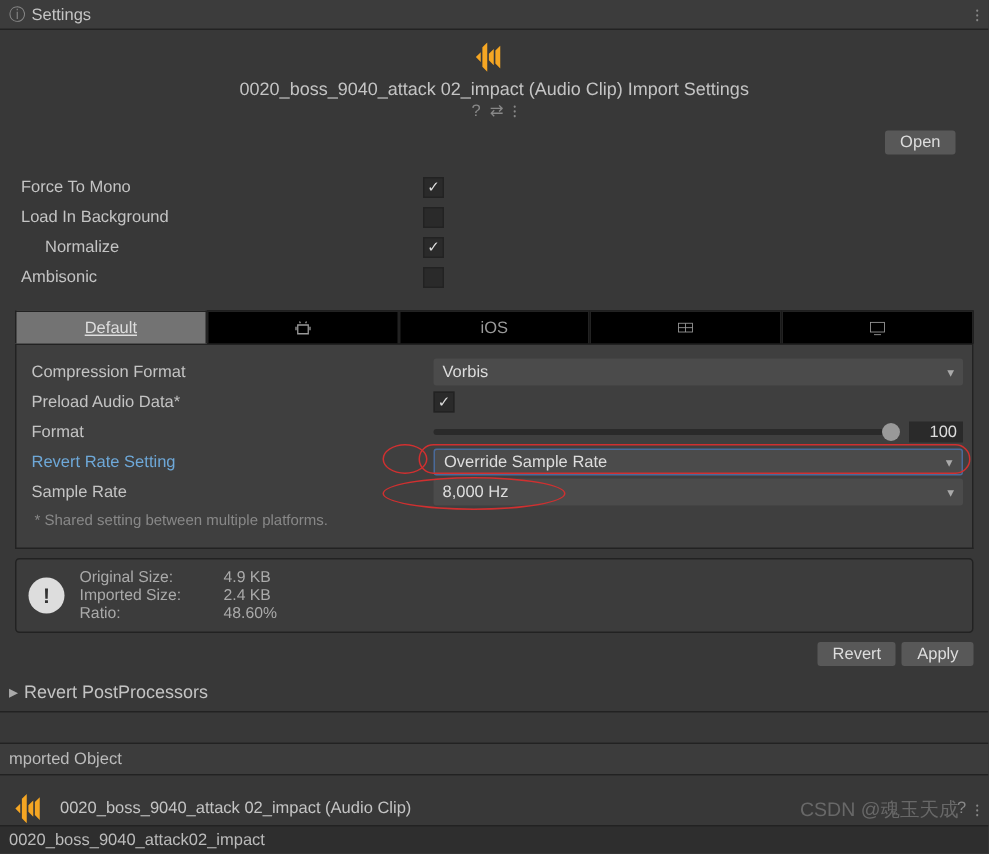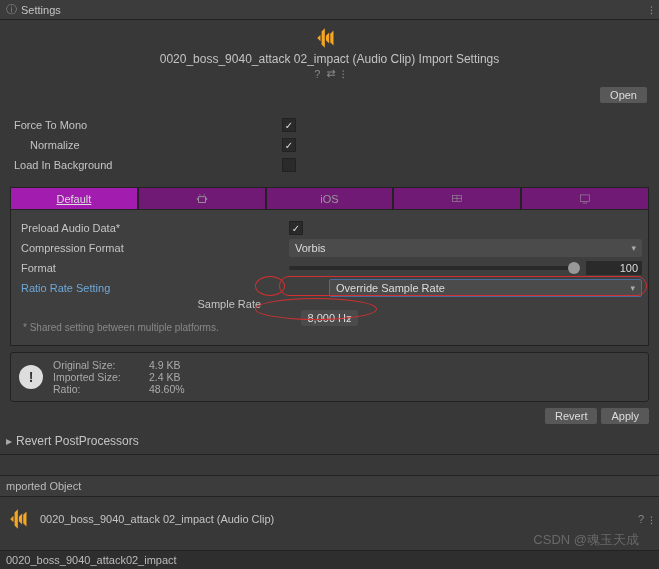--- a/index.html
+++ b/index.html
@@ -2,38 +2,38 @@
 <html><head>
 <meta charset="utf-8">
 <style>
   * { margin: 0; padding: 0; box-sizing: border-box; font-family: Arial, sans-serif; }
   body { background: #383838; color: #c4c4c4; font-size: 11px; width: 659px; height: 569px; overflow: hidden; position: relative; }
   .header-bar { background: #3c3c3c; padding: 2px 6px; display: flex; align-items: center; border-bottom: 1px solid #222; }
   .title-row { display: flex; align-items: center; padding: 4px 6px; background: #383838; flex-direction: column; }
   .audio-icon { width: 28px; height: 28px; background: #383838; display: flex; align-items: center; justify-content: center; margin-right: 6px; }
   .title-text { flex: 1; color: #c4c4c4; font-size: 12px; }
   .header-icons { display: flex; gap: 6px; align-items: center; color: #888; }
-  .open-row { display: flex; justify-content: flex-end; padding: 2px 12px 6px; }
+  .open-row { display: flex; justify-content: flex-end; padding: 2px 22px 6px; }
   .btn { background: #585858; color: #ddd; border: none; padding: 2px 10px; font-size: 11px; cursor: pointer; border-radius: 2px; }
   .section { padding: 6px 10px; }
   .prop-row { display: flex; align-items: center; height: 20px; }
   .prop-label { width: 272px; padding-left: 4px; }
   .prop-label.indent { padding-left: 20px; }
   .checkbox { width: 14px; height: 14px; background: #2a2a2a; border: 1px solid #222; display: flex; align-items: center; justify-content: center; }
   .checkbox.checked::after { content: "✓"; color: #ddd; font-size: 10px; }
   .tabs { display: flex; margin: 6px 10px 0; border-bottom: 1px solid #222; }
-  .tab { flex: 1; text-align: center; padding: 4px 0; background: #701a75; border: 1px solid #222; border-bottom: none; cursor: pointer; color: #999; display: flex; align-items: center; justify-content: center; height: 22px; }
-  .tab.active { background: #a21caf; color: #ddd; text-decoration: underline; }
+  .tab { flex: 1; text-align: center; padding: 4px 0; background: #000000; border: 1px solid #222; border-bottom: none; cursor: pointer; color: #999; display: flex; align-items: center; justify-content: center; height: 22px; }
+  .tab.active { background: #737373; color: #ddd; text-decoration: underline; }
   .tab-content { margin: 0 10px; padding: 8px 6px; background: #3f3f3f; border: 1px solid #222; border-top: none; }
   .dropdown { flex: 1; background: #4b4b4b; color: #ddd; padding: 2px 6px; position: relative; border-radius: 2px; height: 18px; display: flex; align-items: center; }
   .dropdown::after { content: "▾"; position: absolute; right: 6px; color: #aaa; font-size: 9px; }
   .slider-row { display: flex; align-items: center; flex: 1; }
   .slider-track { flex: 1; height: 4px; background: #2a2a2a; position: relative; margin-right: 6px; border-radius: 2px; }
   .slider-thumb { position: absolute; right: 0; top: -4px; width: 12px; height: 12px; background: #999; border-radius: 50%; }
-  .slider-val { width: 56px; background: #2a2a2a; text-align: right; padding: 1px 4px; color: #ddd; }
+  .slider-val { width: 36px; background: #2a2a2a; text-align: right; padding: 1px 4px; color: #ddd; }
   .highlight-label { color: #6ea8d8; }
   .red-ellipse { position: absolute; border: 1.5px solid #d03030; border-radius: 50%; pointer-events: none; }
   .shared-note { color: #888; font-size: 10px; padding: 4px 6px; }
   .stats-box { margin: 6px 10px 0; background: #3c3c3c; border: 1px solid #222; padding: 6px 8px; display: flex; align-items: center; gap: 10px; border-radius: 3px; }
   .stats-icon { width: 24px; height: 24px; border-radius: 50%; background: #ddd; display: flex; align-items: center; justify-content: center; color: #333; font-weight: bold; font-size: 14px; }
   .stats-grid { display: grid; grid-template-columns: 90px 50px; column-gap: 6px; font-size: 10.5px; color: #aaa; }
   .action-row { display: flex; justify-content: flex-end; gap: 4px; padding: 6px 10px; }
   .section-title { display: flex; align-items: center; padding: 4px 6px; color: #c4c4c4; font-size: 12px; }
   .section-title .arrow { margin-right: 4px; color: #aaa; }
   .divider { height: 1px; background: #222; margin: 2px 0; }
@@ -69,25 +69,29 @@
 <div class="open-row">
   <button class="btn">Open</button>
 </div>
 
 <div class="section">
   <div class="prop-row">
     <div class="prop-label">Force To Mono</div>
     <div class="checkbox checked"></div>
   </div>
   <div class="prop-row">
+    <div class="prop-label">Load In Background</div>
+    <div class="checkbox"></div>
+  </div>
+  <div class="prop-row">
     <div class="prop-label indent">Normalize</div>
     <div class="checkbox checked"></div>
   </div>
   <div class="prop-row">
-    <div class="prop-label">Load In Background</div>
+    <div class="prop-label">Ambisonic</div>
     <div class="checkbox"></div>
   </div>
 </div>
 
 <div class="tabs">
   <div class="tab active">
       <span>Default</span>
     </div>
   <div class="tab">
     <svg class="platform-icon" viewBox="0 0 24 24">
@@ -107,47 +111,47 @@
   <div class="tab">
     <svg class="platform-icon" viewBox="0 0 24 24">
         <rect x="4" y="5" width="16" height="11" stroke="#999" fill="none"></rect>
         <line x1="8" y1="19" x2="16" y2="19" stroke="#999"></line>
       </svg>
   </div>
 </div>
 
 <div class="tab-content" style="position:relative;">
   <div class="prop-row">
-    <div class="prop-label">Preload Audio Data*</div>
-    <div class="checkbox checked"></div>
-  </div>
-  <div class="prop-row">
     <div class="prop-label">Compression Format</div>
     <div class="dropdown">
         <span>Vorbis</span>
       </div>
+  </div>
+  <div class="prop-row">
+    <div class="prop-label">Preload Audio Data*</div>
+    <div class="checkbox checked"></div>
   </div>
   <div class="prop-row">
     <div class="prop-label">Format</div>
     <div class="slider-row">
       <div class="slider-track">
           <div class="slider-thumb"></div>
         </div>
       <div class="slider-val">100</div>
     </div>
   </div>
   <div class="prop-row" style="position:relative;">
-    <div class="prop-label highlight-label">Ratio Rate Setting</div>
-    <div class="dropdown" style="border:1px solid #4a6a9a;margin-left:40px;">
+    <div class="prop-label highlight-label">Revert Rate Setting</div>
+    <div class="dropdown" style="border:1px solid #4a6a9a;">
         <span>Override Sample Rate</span>
       </div>
     <div class="red-ellipse" style="left:238px; top:-2px; width:30px; height:20px;"></div>
     <div class="red-ellipse" style="left:262px; top:-2px; width:368px; height:20px; border-radius:10px;"></div>
   </div>
-  <div class="prop-row" style="position:relative;flex-direction:column;">
+  <div class="prop-row" style="position:relative;">
     <div class="prop-label">Sample Rate</div>
     <div class="dropdown">
         <span>8,000 Hz</span>
       </div>
     <div class="red-ellipse" style="left:238px; top:0px; width:122px; height:22px;"></div>
   </div>
   <div class="shared-note">* Shared setting between multiple platforms.</div>
 </div>
 
 <div class="stats-box">

